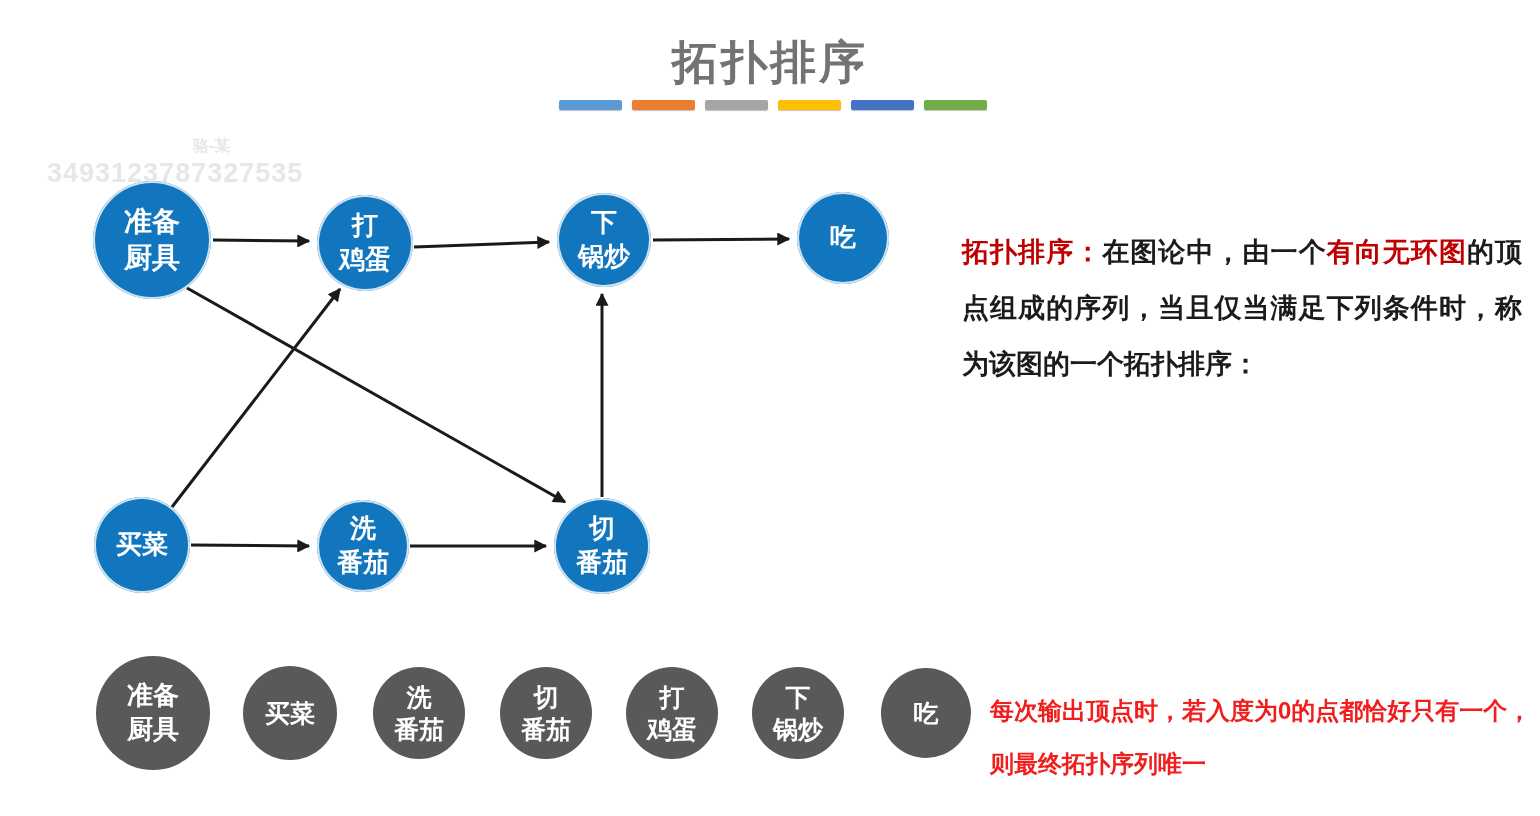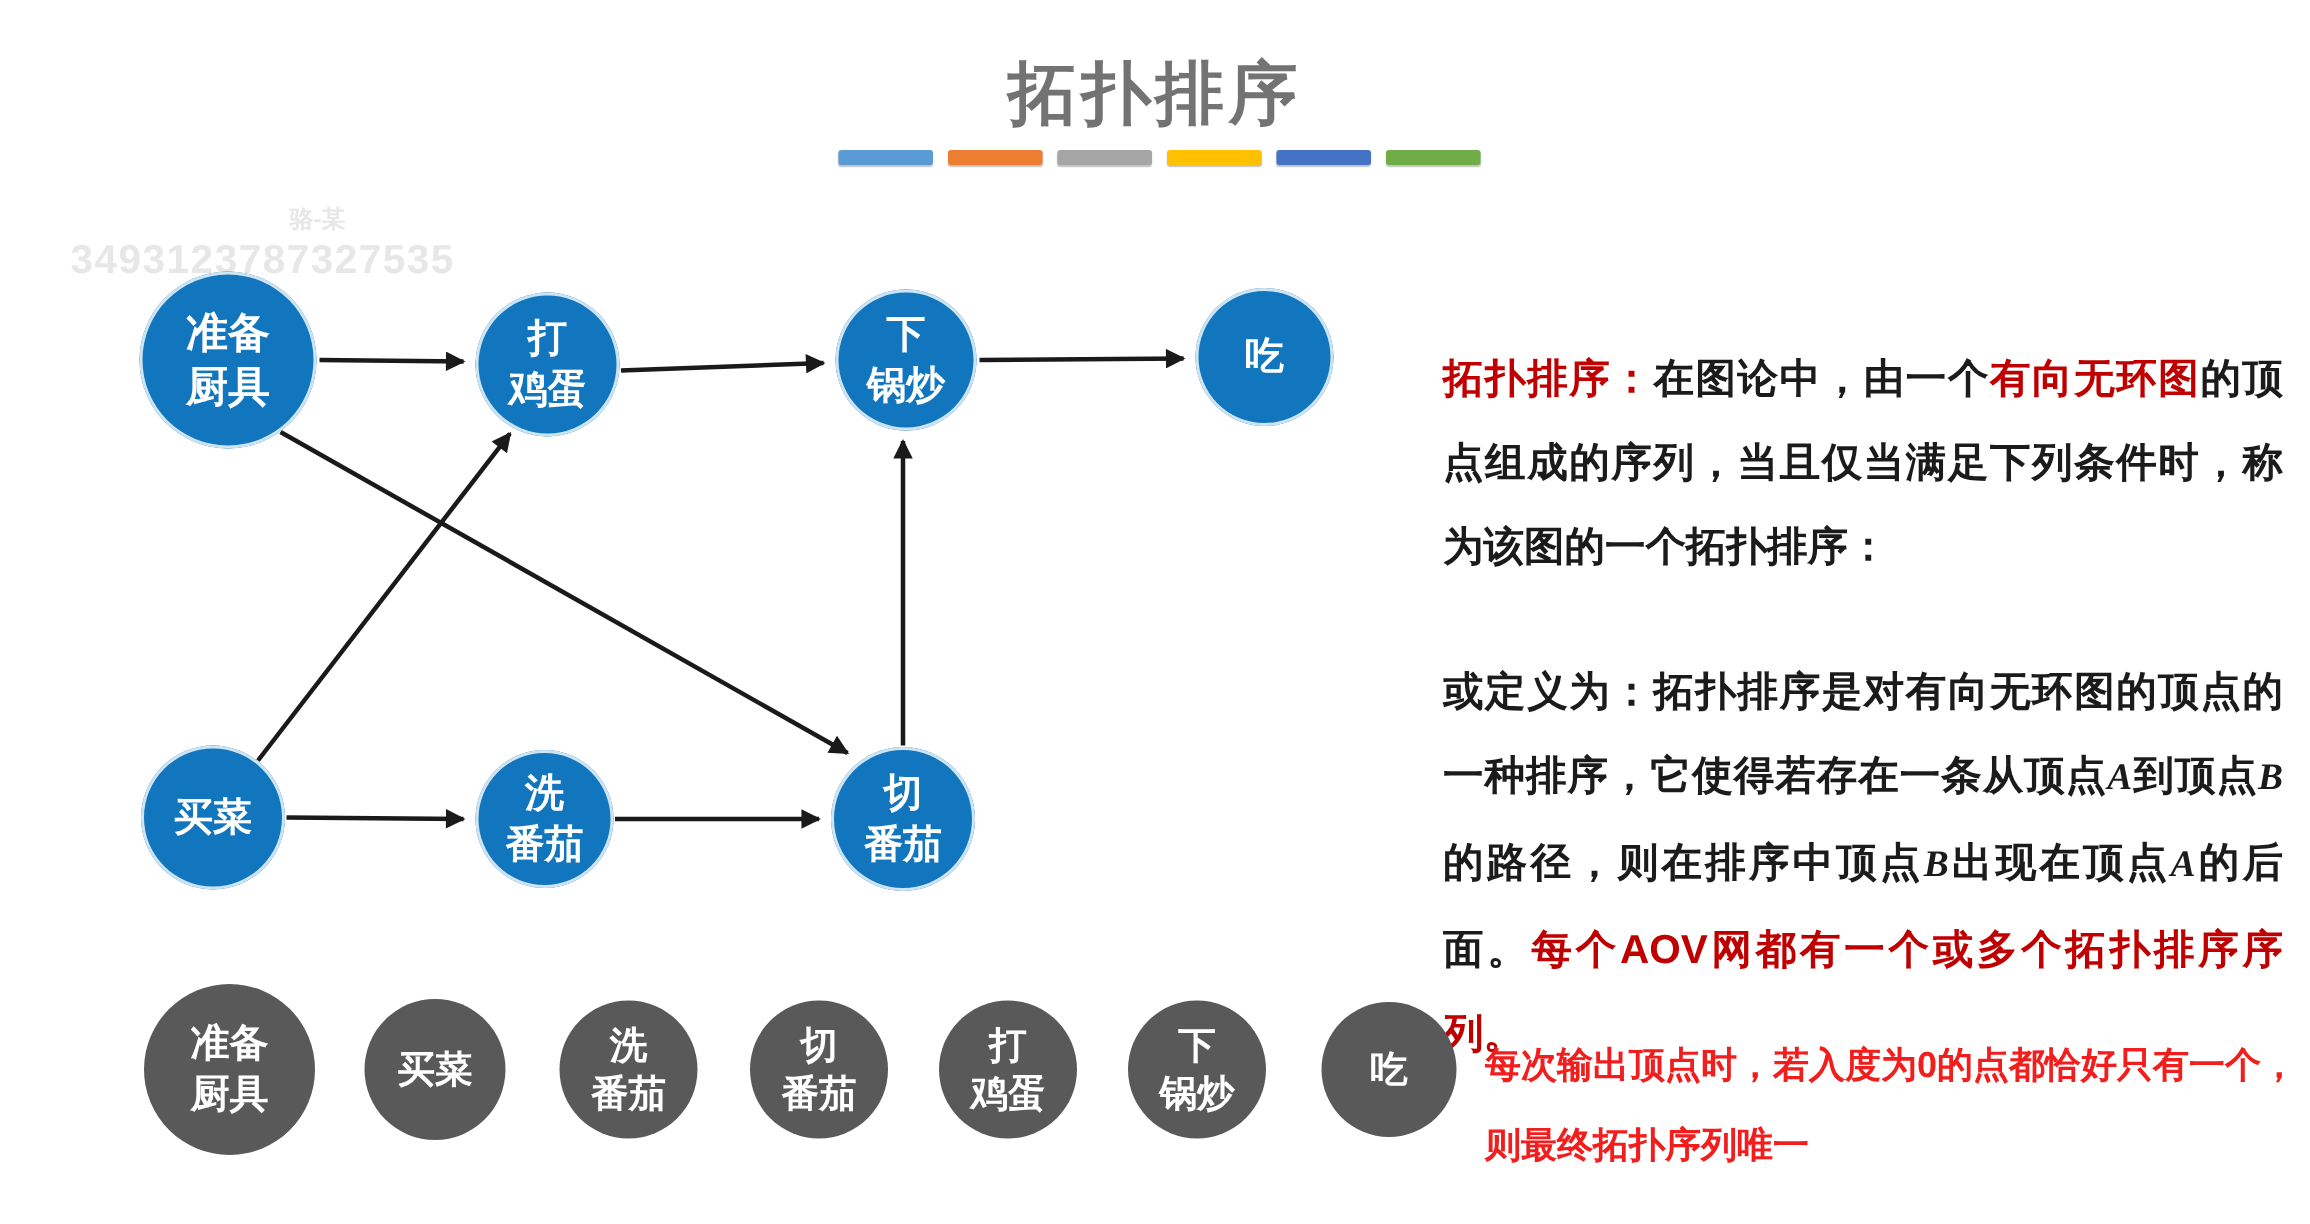--- a/index.html
+++ b/index.html
@@ -124,21 +124,20 @@
   <span>洗</span>
   <span>番茄</span>
 </div>
 <div class="node blue n-cut">
   <span>切</span>
   <span>番茄</span>
 </div>
 
 <div class="deftext">
   <p><span class="dred">拓扑排序：</span><span>在图论中，由一个</span><span class="dred">有向无环图</span><span>的顶点组成的序列，当且仅当满足下列条件时，称为该图的一个拓扑排序：</span></p>
-  <p class="p-alt"><span>或定义为：拓扑排序是对有向无环图的顶点的一种排序，它使得若存在一条从顶点</span><span class="var">A</span><span>到顶点</span><span class="var">B</span><span>的路径，则在排序中顶点</span><span class="var">B</span><span>出现在顶点</span><span class="var">A</span><span>的后面。</span><span class="dred">每个AOV网都有一个或多个拓扑排序序列。</span></p>
 </div>
 
 <div class="rednote">每次输出顶点时，若入度为0的点都恰好只有一个，则最终拓扑序列唯一</div>
 
 <div class="node gray s-0">
   <span>准备</span>
   <span>厨具</span>
 </div>
 <div class="node gray s-1">
   <span>买菜</span>

